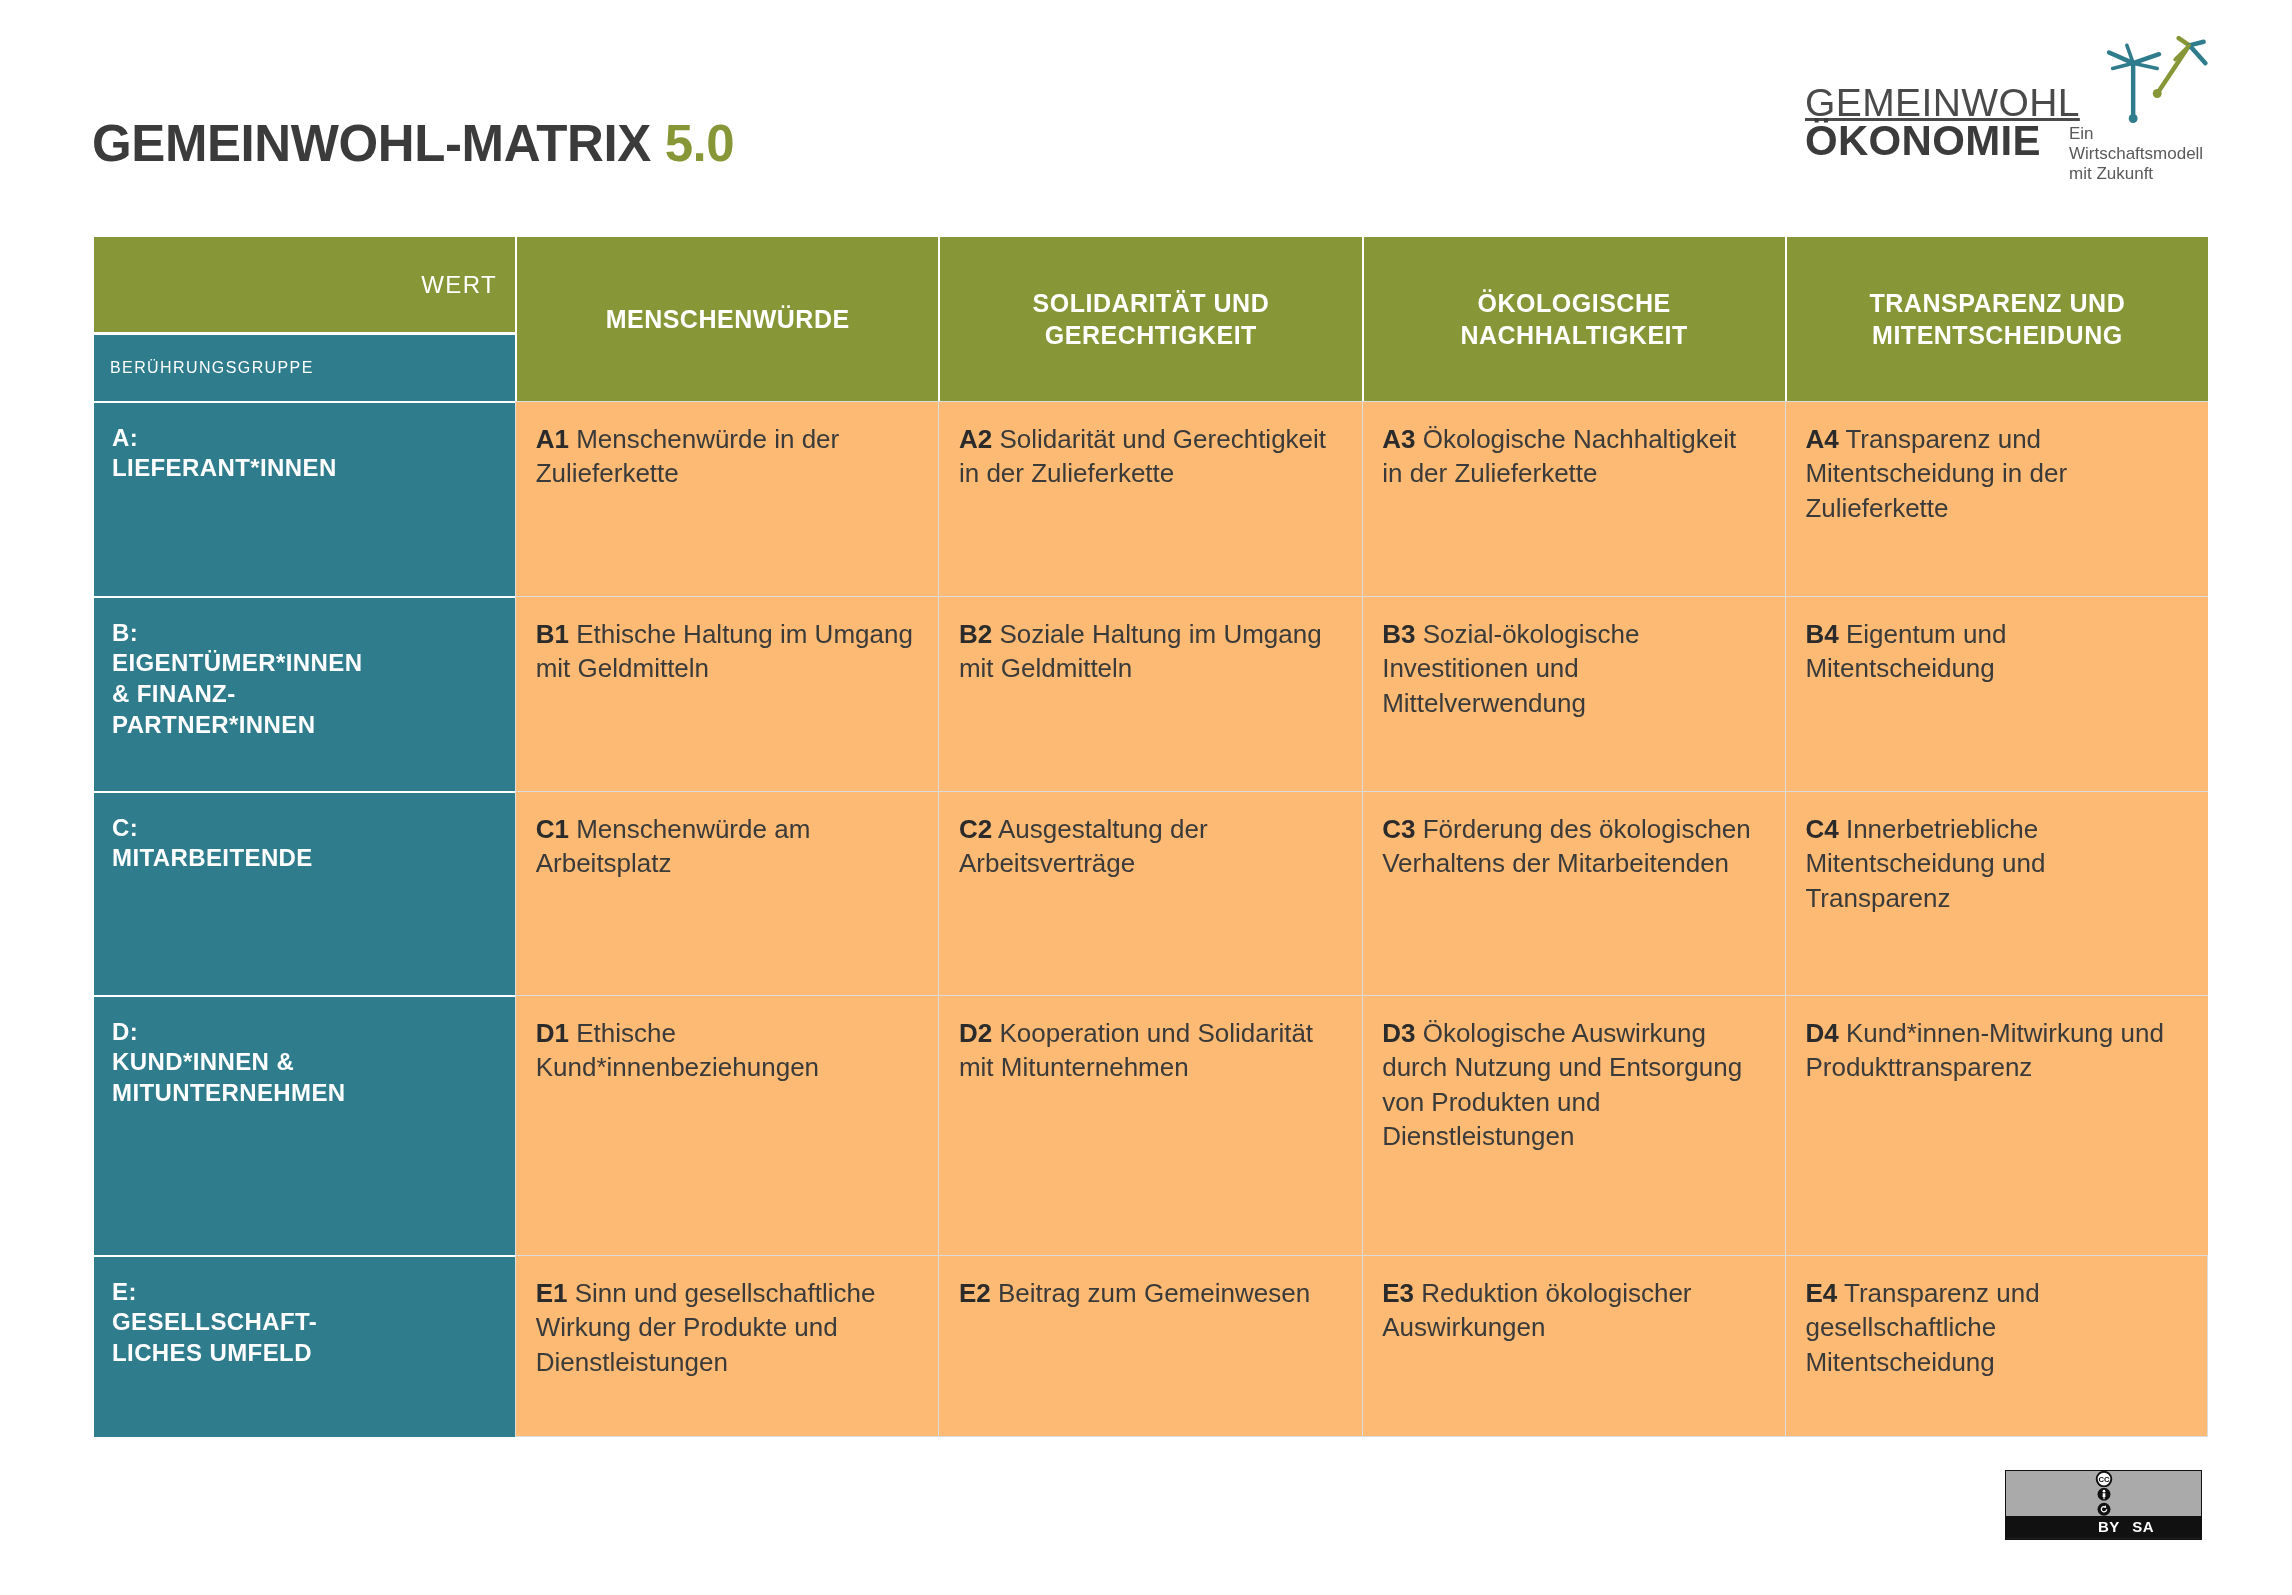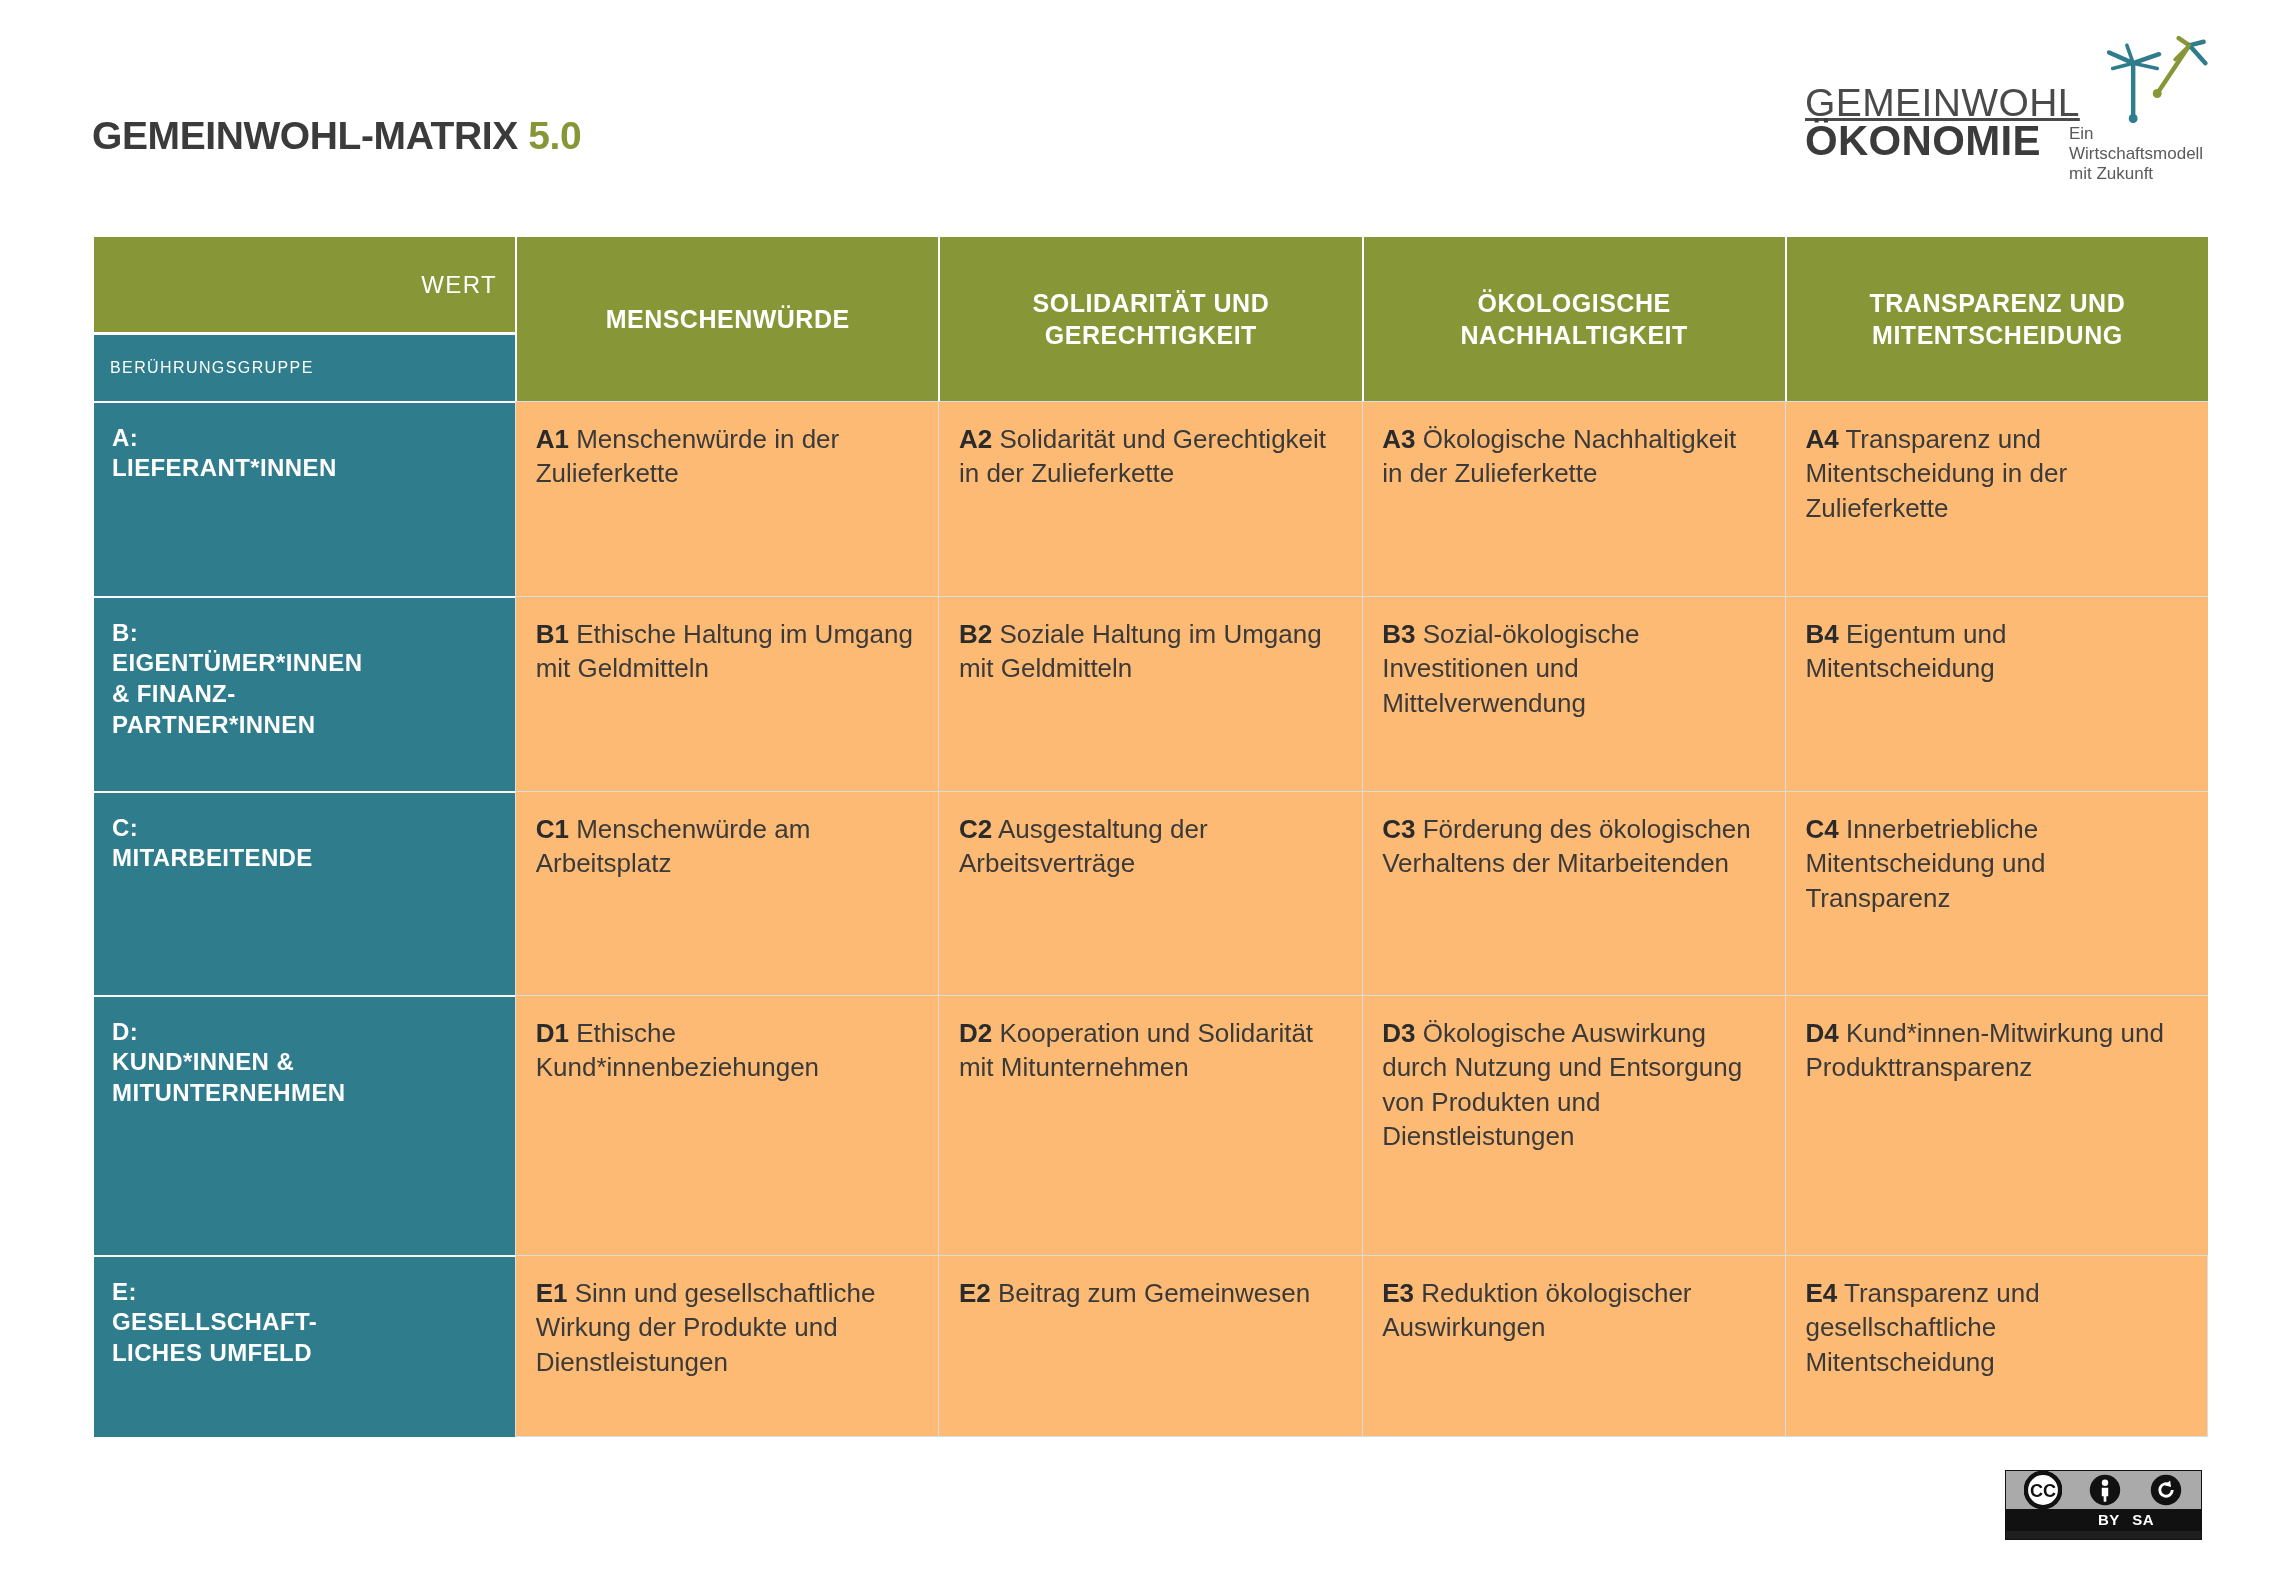--- a/index.html
+++ b/index.html
@@ -18,21 +18,21 @@
     width: 2293px;
     height: 1595px;
     background: #ffffff;
   }
 
   
   .page-title {
     position: absolute;
     left: 92px;
     top: 114px;
-    font-size: 39px;
+    font-size: 51px;
     font-weight: bold;
     letter-spacing: -0.4px;
     color: #3b3b3b;
     white-space: nowrap;
   }
   .page-title .version {
     color: #879637;
   }
 
   .logo {
@@ -185,26 +185,27 @@
   .cc-badge {
     position: absolute;
     left: 2005px;
     top: 1470px;
     width: 197px;
     height: 70px;
     background: #1f1f1f;
     border: 1.8px solid #111;
   }
   .cc-top {
-    height: 38px;
+    height: 45px;
     background: #aaaaaa;
     display: flex;
     align-items: center;
     justify-content: space-around;
     padding: 0 5.4px;
+    flex-direction: column;
   }
   .cc-bottom {
     height: 21.5px;
     background: #111111;
     display: flex;
     align-items: center;
     color: #ffffff;
     font-size: 15px;
     font-weight: bold;
     letter-spacing: 0.4px;

